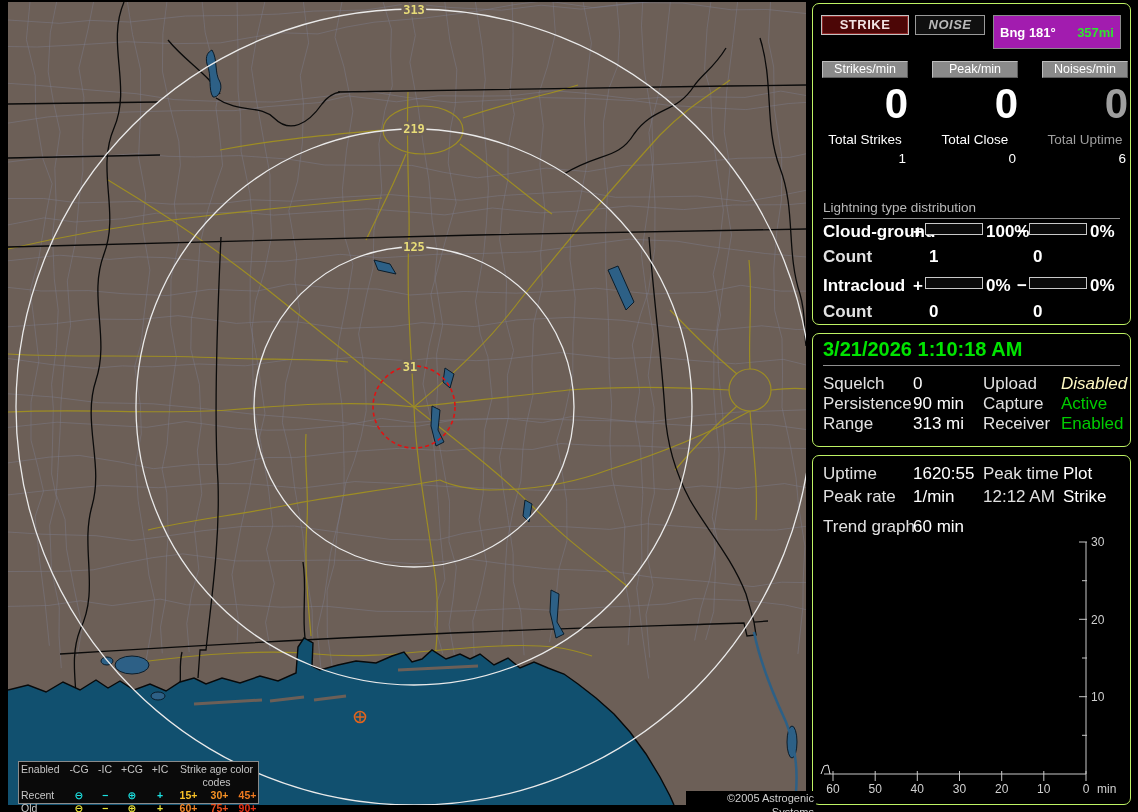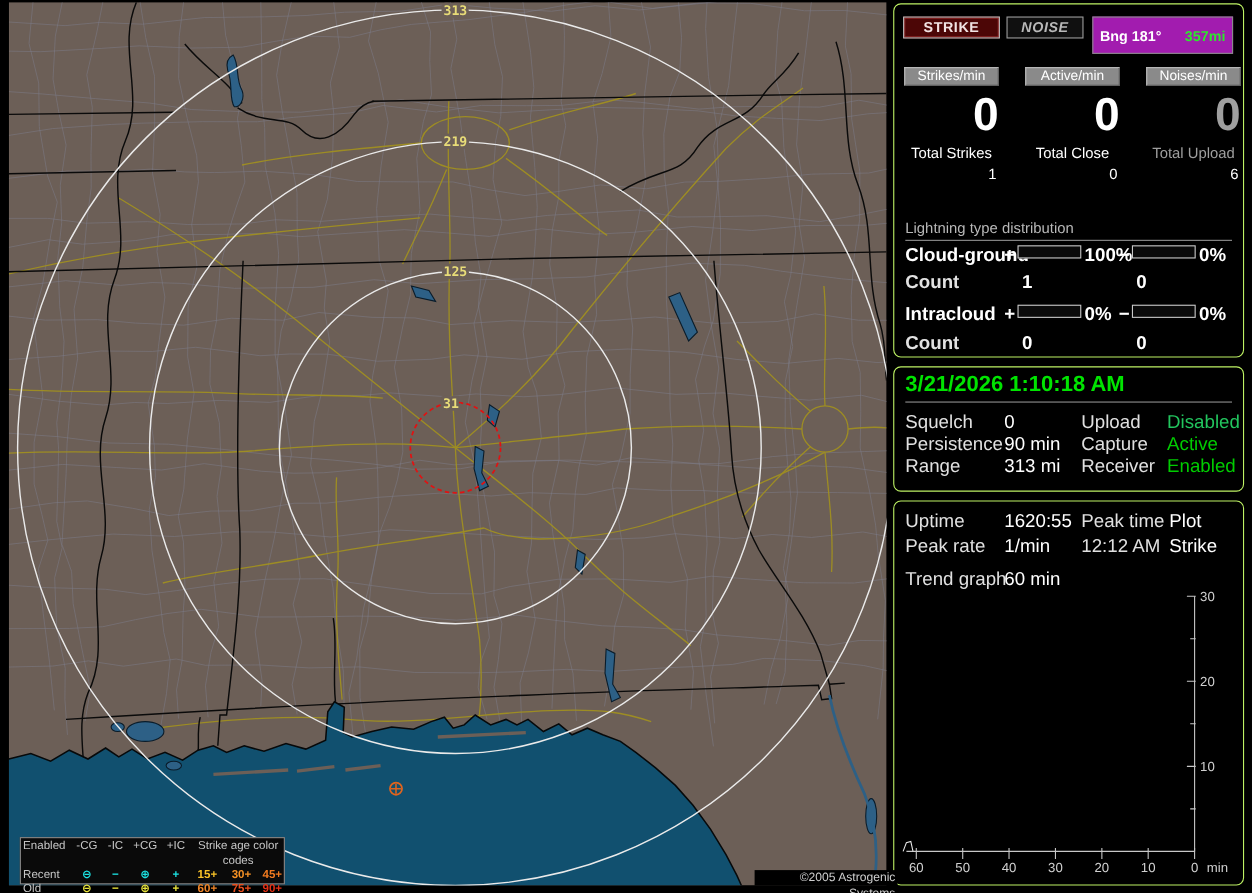--- a/index.html
+++ b/index.html
@@ -212,29 +212,29 @@
       <span class="dist">357mi</span>
     </div>
 
     <div class="counter-col" style="left:9px;">
       <div class="chip">Strikes/min</div>
       <div class="rate">0</div>
       <div class="tot-label">Total Strikes</div>
       <div class="tot-val">1</div>
     </div>
     <div class="counter-col" style="left:119px;">
-      <div class="chip">Active/min</div>
+      <div class="chip">Peak/min</div>
       <div class="rate">0</div>
       <div class="tot-label">Total Close</div>
       <div class="tot-val">0</div>
     </div>
     <div class="counter-col" style="left:229px;">
       <div class="chip">Noises/min</div>
       <div class="rate dim">0</div>
-      <div class="tot-label dim">Total Upload</div>
+      <div class="tot-label dim">Total Uptime</div>
       <div class="tot-val">6</div>
     </div>
 
     <div class="abs" id="dist-title">Lightning type distribution</div>
     <div class="abs" id="dist-underline"></div>
 
     <div class="drow" style="top:218px;">
       <span class="lbl">Cloud-ground</span>
       <span class="sgn1">+</span>
       <span class="bar b1"><span class="fill" style="width: 100%;"></span></span>
@@ -264,21 +264,21 @@
     </div>
   </div>
 
   <div class="panel" id="panel-status">
     <div class="abs" id="datetime">3/21/2026 1:10:18 AM</div>
     <div class="abs" id="date-sep"></div>
     <div class="srow" style="top:40px;">
       <span class="c1">Squelch</span>
       <span class="c2">0</span>
       <span class="c3">Upload</span>
-      <span class="c4" style="color: #22c55e;">Disabled</span>
+      <span class="c4" style="color: #fef9c3; font-style: italic;">Disabled</span>
     </div>
     <div class="srow" style="top:60px;">
       <span class="c1">Persistence</span>
       <span class="c2">90 min</span>
       <span class="c3">Capture</span>
       <span class="c4" style="color: rgb(0, 204, 0);">Active</span>
     </div>
     <div class="srow" style="top:80px;">
       <span class="c1">Range</span>
       <span class="c2">313 mi</span>

